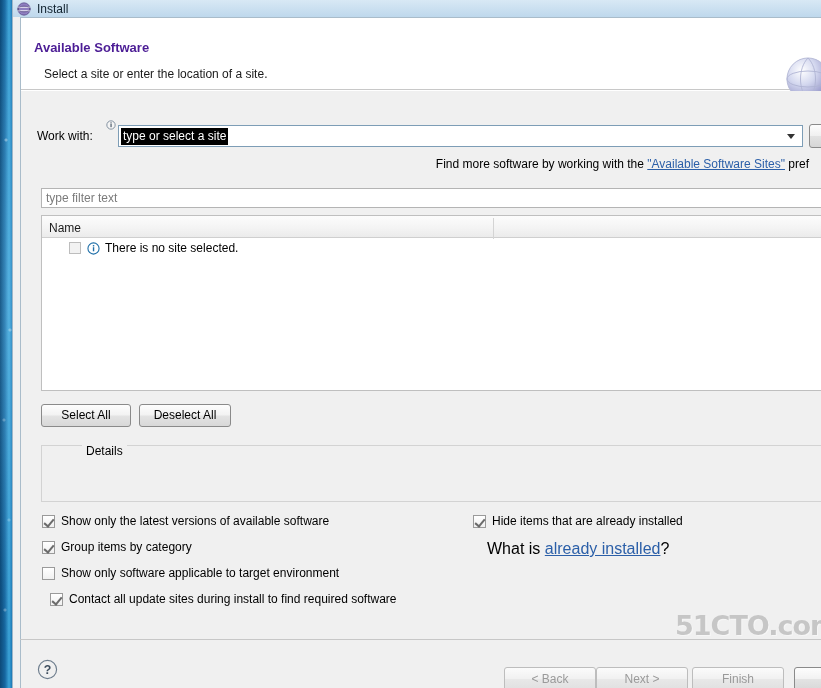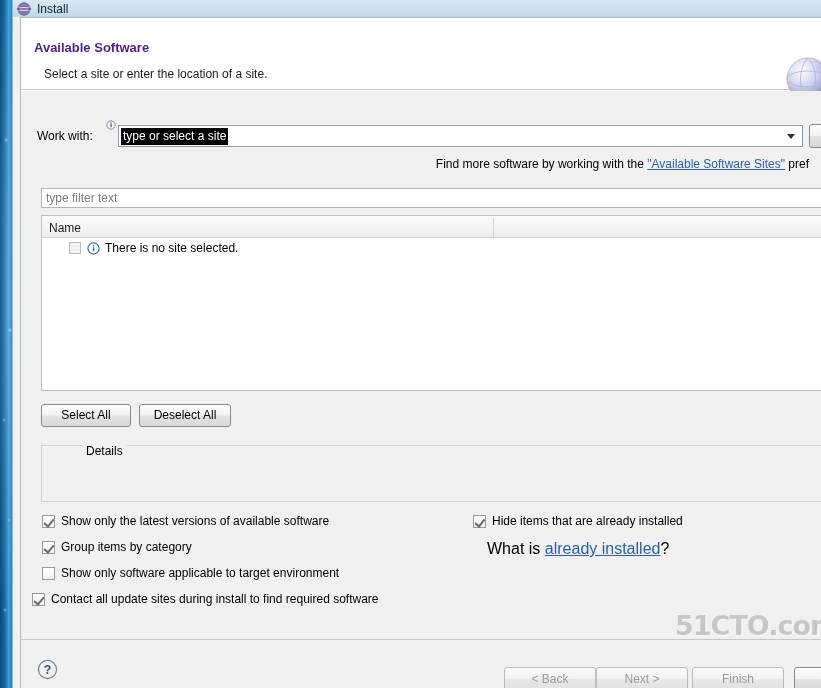--- a/index.html
+++ b/index.html
@@ -366,21 +366,21 @@
     position: absolute;
     left: 3px; top: 1px;
     width: 4px; height: 8px;
     border: solid #6b6b6b;
     border-width: 0 2px 2px 0;
     transform: rotate(40deg);
   }
   .opt-l1 { left: 21px; top: 496px; }
   .opt-l2 { left: 21px; top: 522px; }
   .opt-l3 { left: 21px; top: 548px; }
-  .opt-l4 { left: 11px; top: 574px; }
+  .opt-l4 { left: 29px; top: 574px; }
   .opt-r1 { left: 452px; top: 496px; }
   .whatis {
     position: absolute;
     left: 466px; top: 522px;
     font-size: 16px;
     color: #000;
     white-space: nowrap;
   }
 
   

